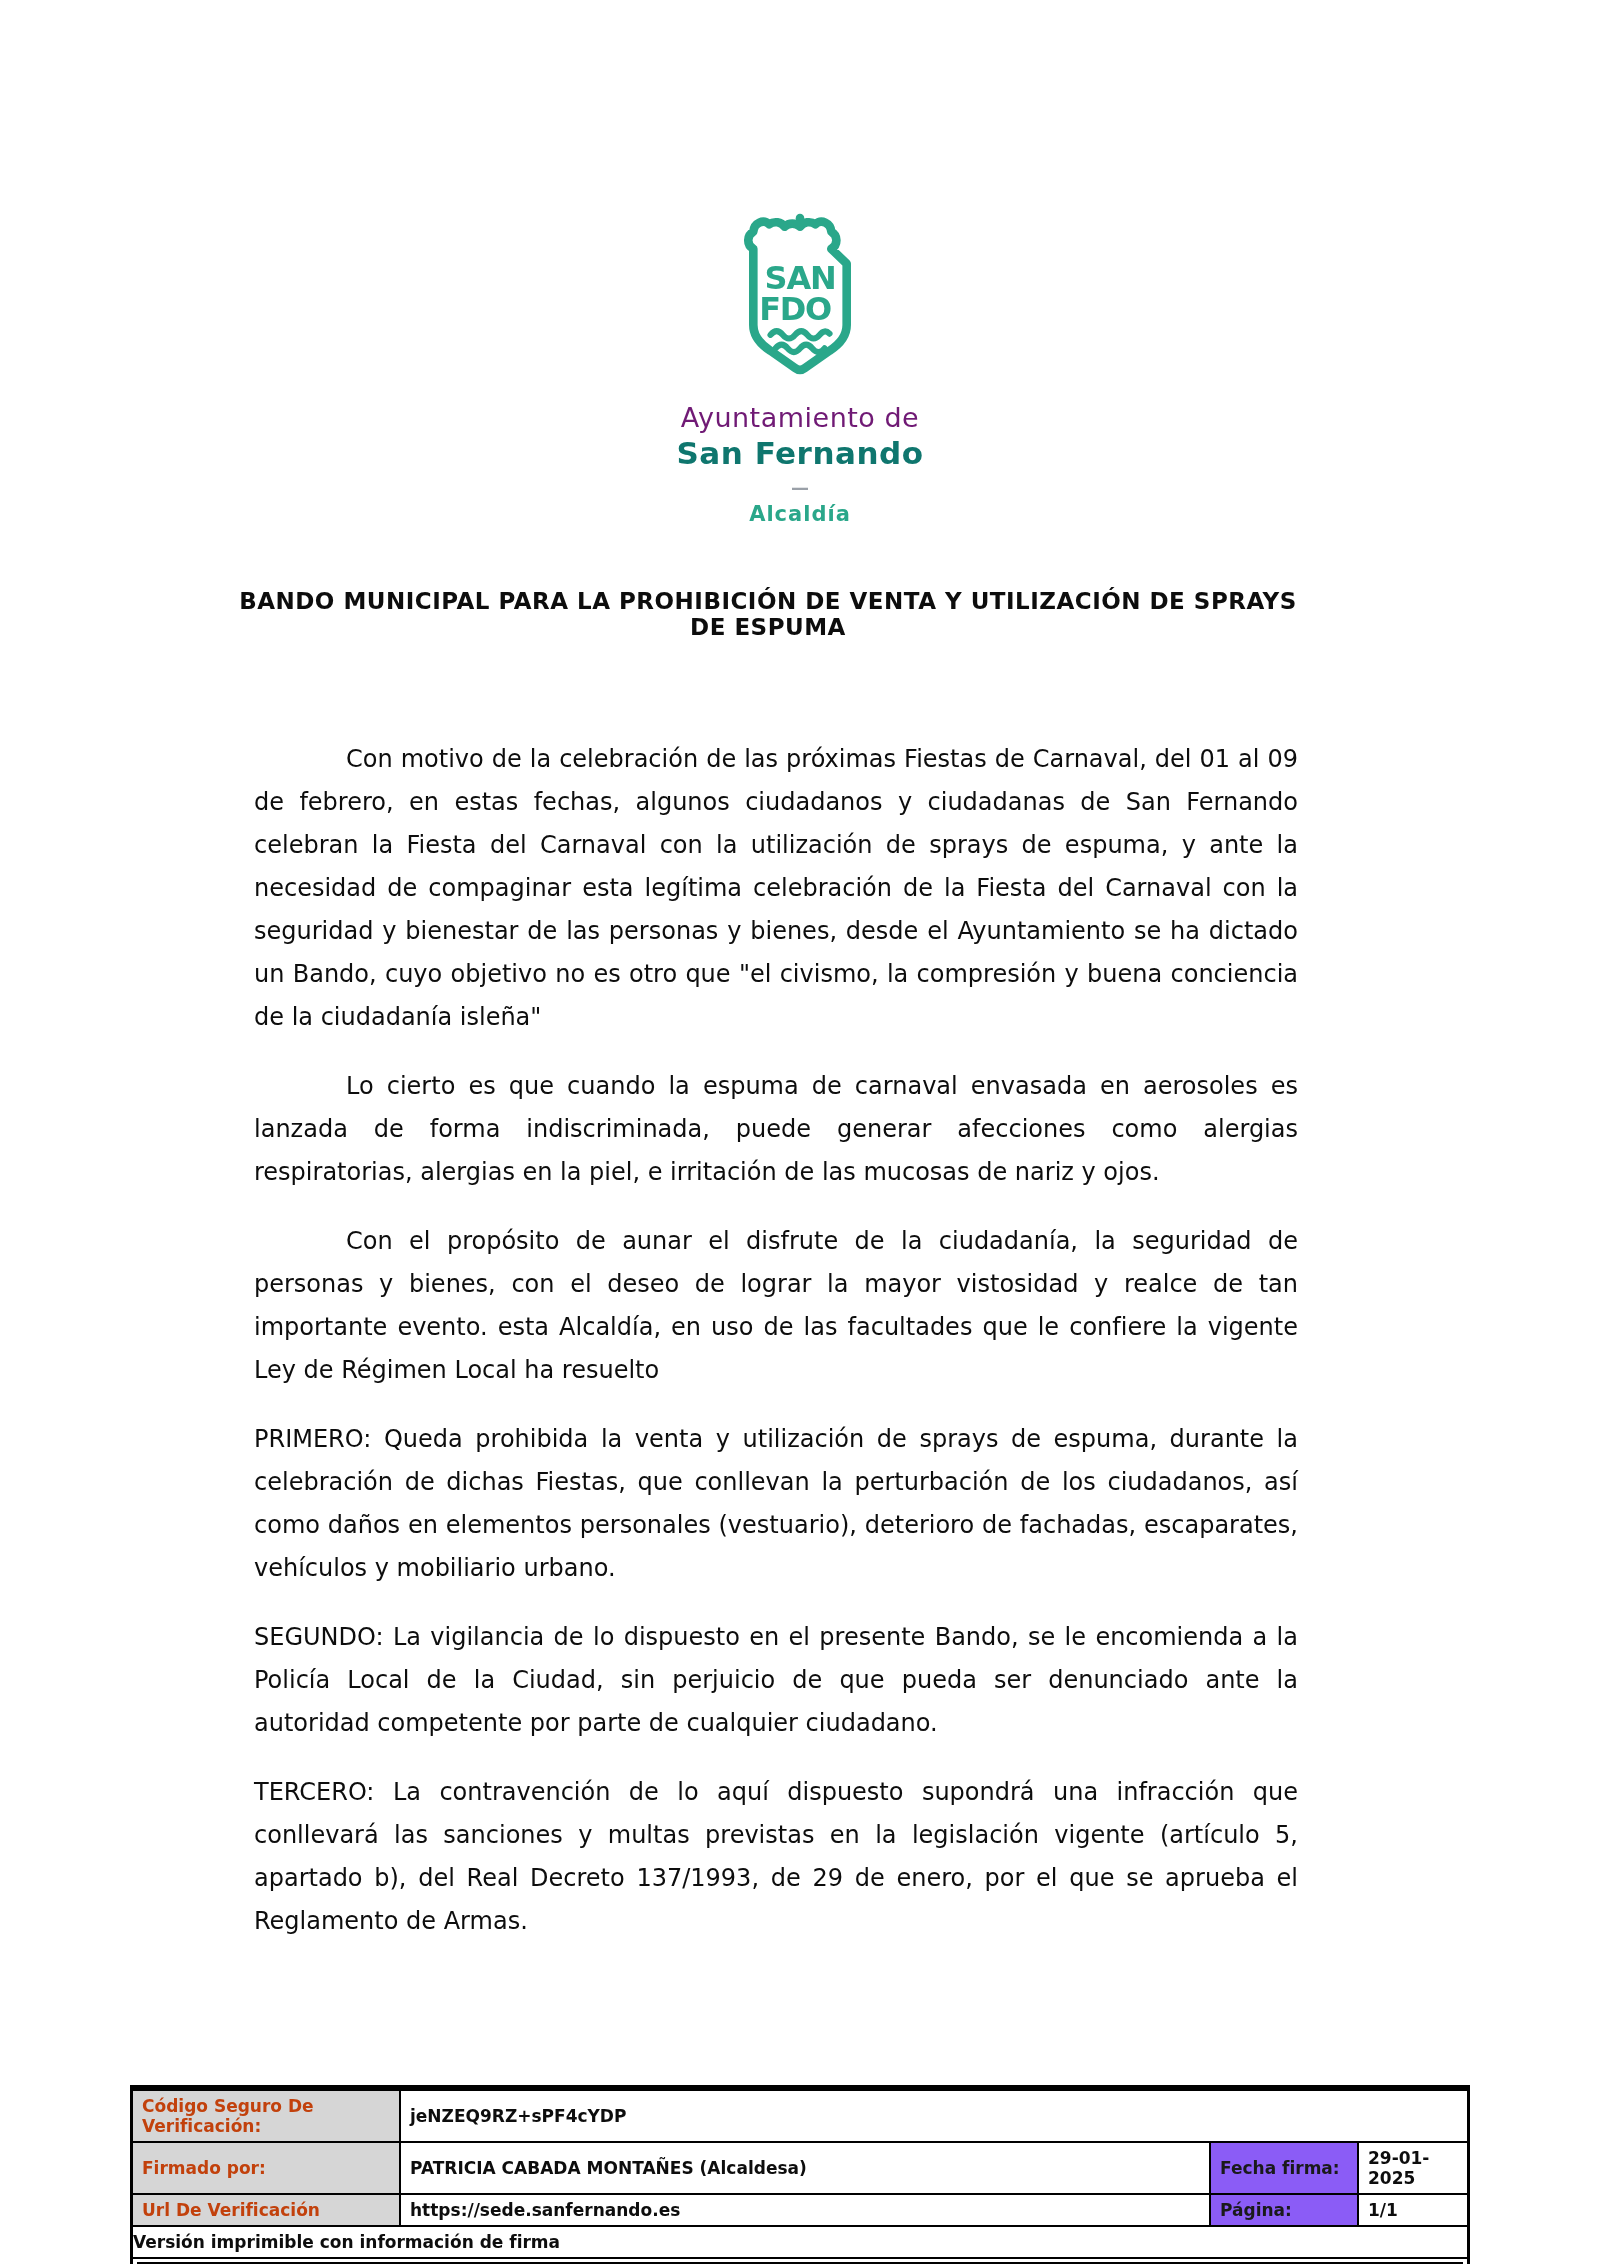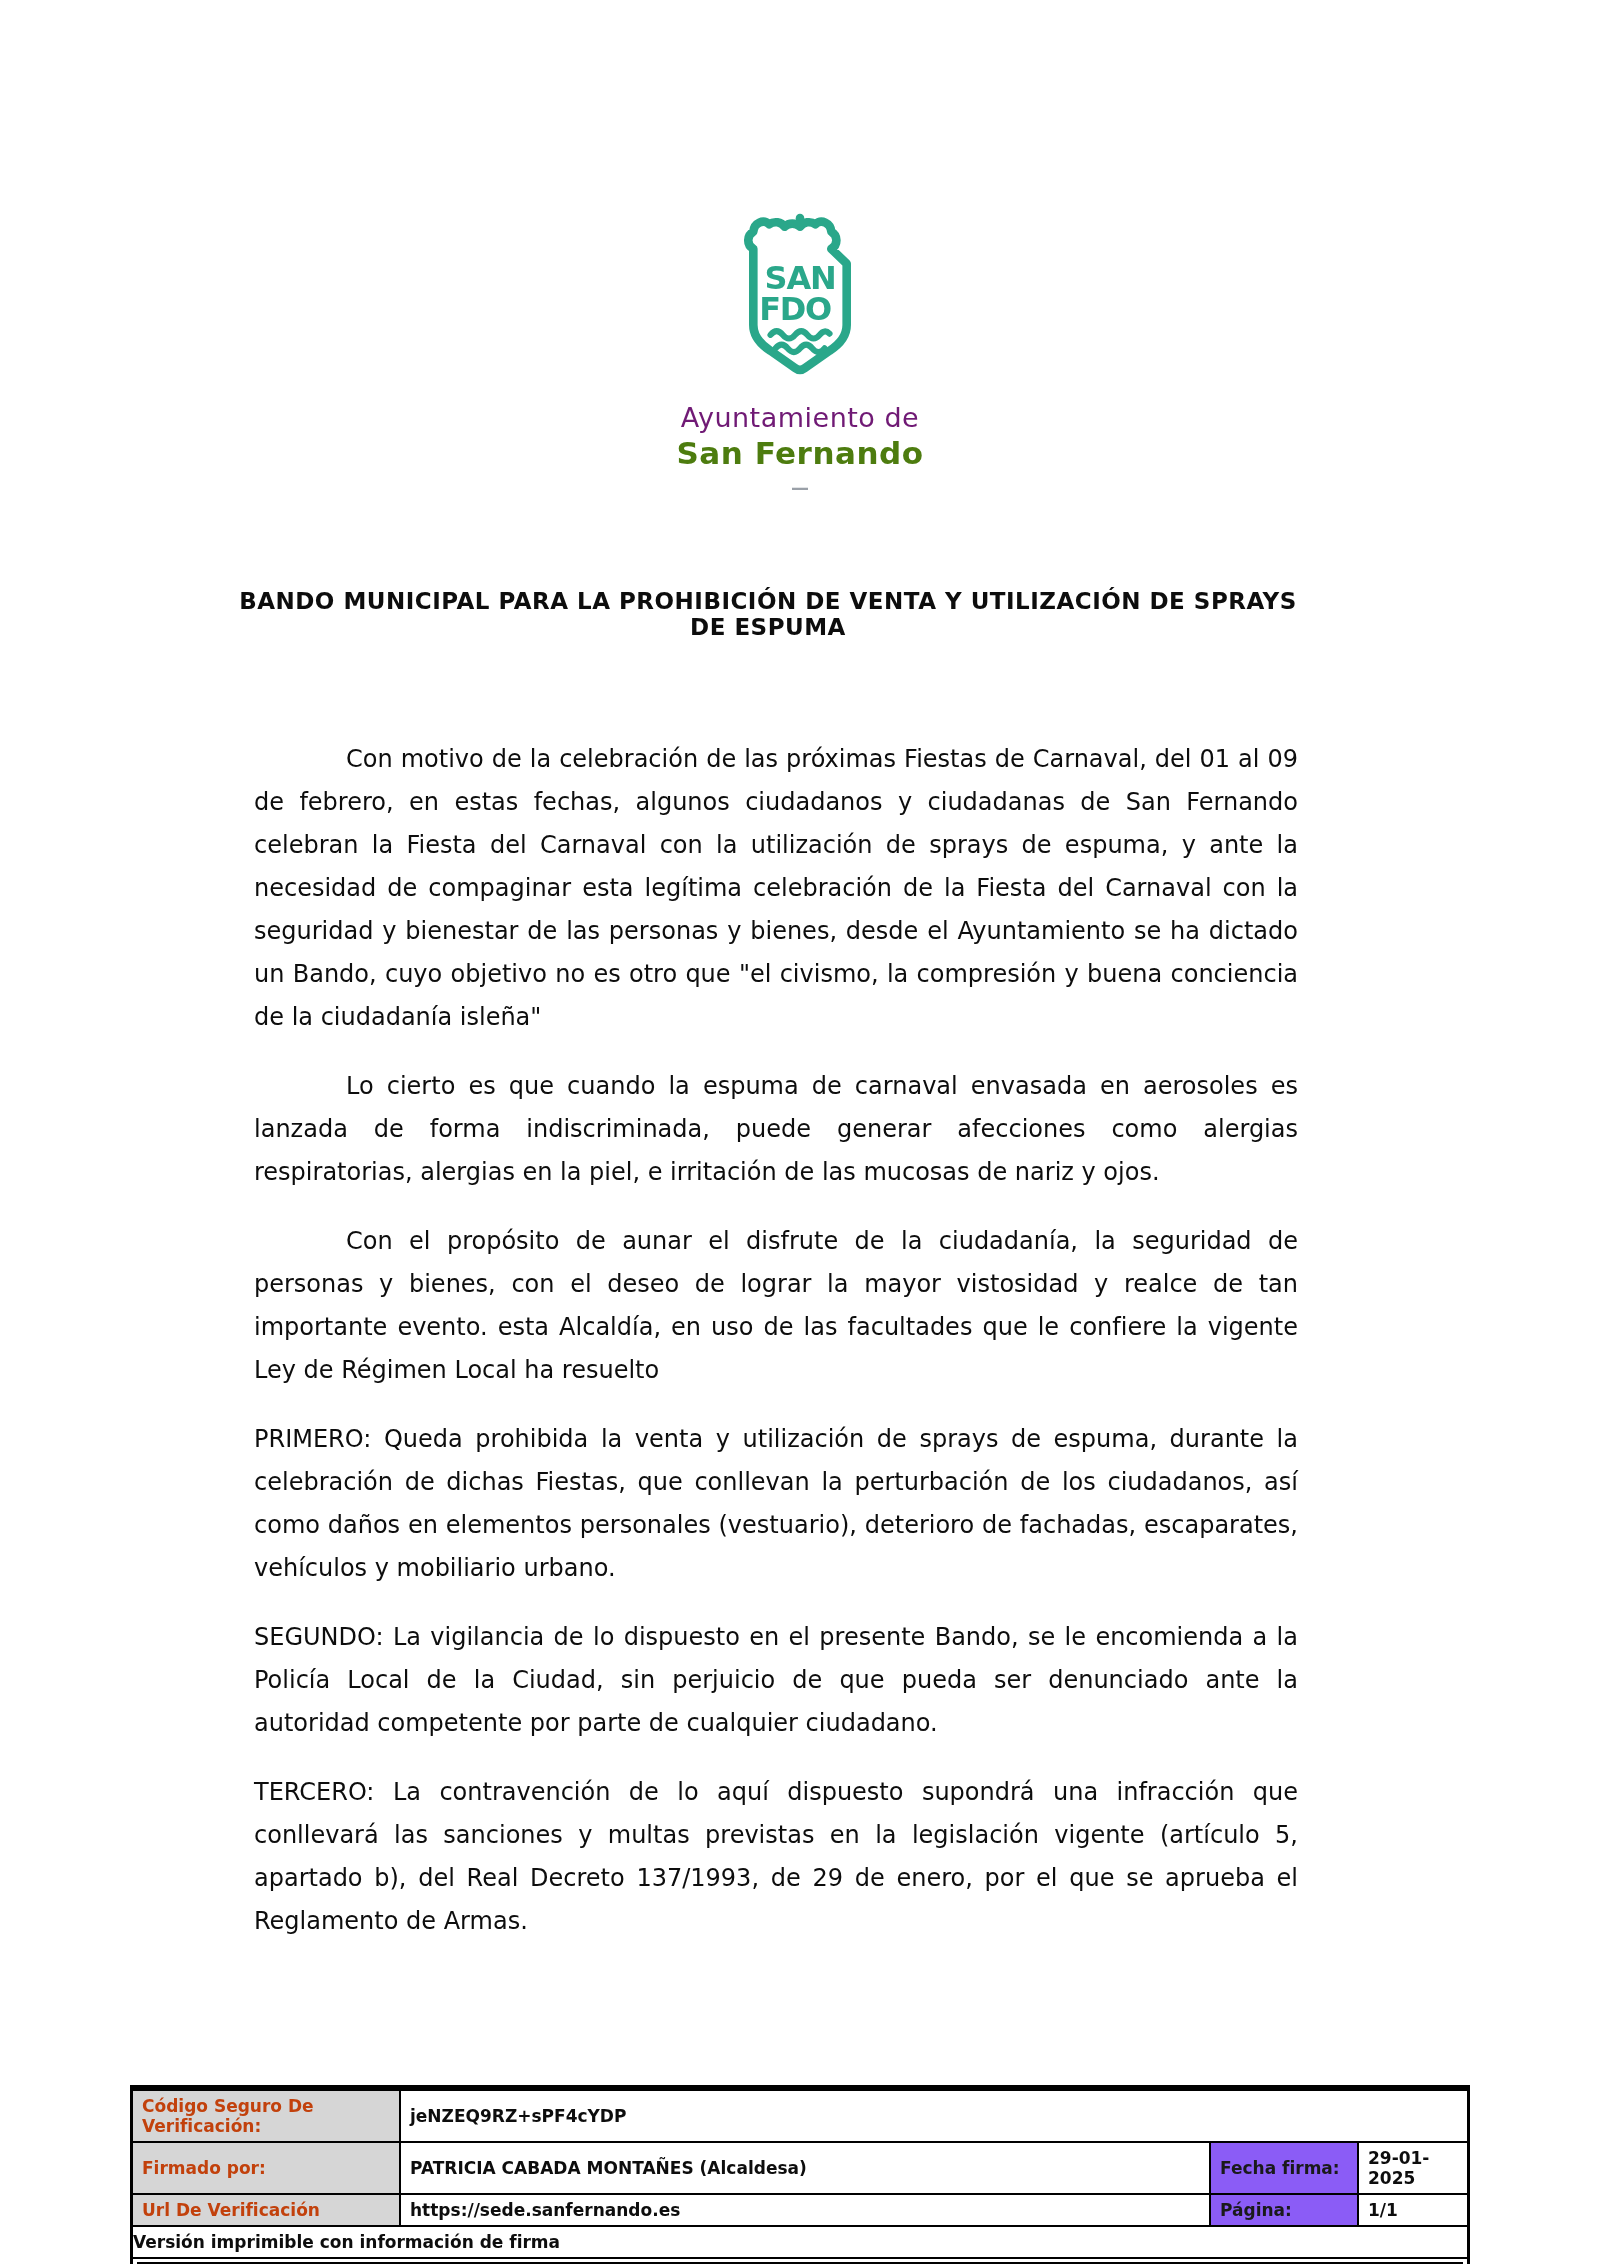--- a/index.html
+++ b/index.html
@@ -27,21 +27,21 @@
   .org-line1 {
     margin-top: 14px;
     font-size: 27px;
     color: #701a75;
     letter-spacing: 0.5px;
   }
   .org-line2 {
     margin-top: 2px;
     font-size: 31px;
     font-weight: bold;
-    color: #4d7c0f;
+    color: #0f766e;
     letter-spacing: 0.5px;
   }
   .org-divider {
     margin-top: 6px;
     font-size: 18px;
     color: #9aa0a8;
     font-weight: bold;
   }
   .org-dept {
     margin-top: 4px;
@@ -154,20 +154,21 @@
 
         <text x="56" y="88" text-anchor="middle" font-family="DejaVu Sans, sans-serif" font-size="26" font-weight="bold" fill="#2aa78a" letter-spacing="-1">FDO</text>
 
         <path d="M36 100 q5 -6 10 0 q5 6 10 0 q5 -6 10 0 q5 6 10 0 q4 -5 8 -1" stroke="#2aa78a" stroke-width="5" stroke-linecap="round" fill="none"></path>
         <path d="M40 111 q5 -6 10 0 q5 6 10 0 q5 -6 10 0 q5 6 10 0" stroke="#2aa78a" stroke-width="5" stroke-linecap="round" fill="none"></path>
       </svg>
     </span>
     <div class="org-line1">Ayuntamiento de</div>
     <div class="org-line2">San Fernando</div>
     <div class="org-divider">—</div>
+    <div class="org-dept">Alcaldía</div>
   </div>
 
   <div class="doc-title">BANDO MUNICIPAL PARA LA PROHIBICIÓN DE VENTA Y UTILIZACIÓN DE SPRAYS DE ESPUMA</div>
 
   <div class="doc-body">
     <p class="indent">Con motivo de la celebración de las próximas Fiestas de Carnaval, del 01 al 09 de febrero, en estas fechas, algunos ciudadanos y ciudadanas de San Fernando celebran la Fiesta del Carnaval con la utilización de sprays de espuma, y ante la necesidad de compaginar esta legítima celebración de la Fiesta del Carnaval con la seguridad y bienestar de las personas y bienes, desde el Ayuntamiento se ha dictado un Bando, cuyo objetivo no es otro que "el civismo, la compresión y buena conciencia de la ciudadanía isleña"</p>
     <p class="indent">Lo cierto es que cuando la espuma de carnaval envasada en aerosoles es lanzada de forma indiscriminada, puede generar afecciones como alergias respiratorias, alergias en la piel, e irritación de las mucosas de nariz y ojos.</p>
     <p class="indent">Con el propósito de aunar el disfrute de la ciudadanía, la seguridad de personas y bienes, con el deseo de lograr la mayor vistosidad y realce de tan importante evento. esta Alcaldía, en uso de las facultades que le confiere la vigente Ley de Régimen Local ha resuelto</p>
     <p>PRIMERO: Queda prohibida la venta y utilización de sprays de espuma, durante la celebración de dichas Fiestas, que conllevan la perturbación de los ciudadanos, así como daños en elementos personales (vestuario), deterioro de fachadas, escaparates, vehículos y mobiliario urbano.</p>
     <p>SEGUNDO: La vigilancia de lo dispuesto en el presente Bando, se le encomienda a la Policía Local de la Ciudad, sin perjuicio de que pueda ser denunciado ante la autoridad competente por parte de cualquier ciudadano.</p>

